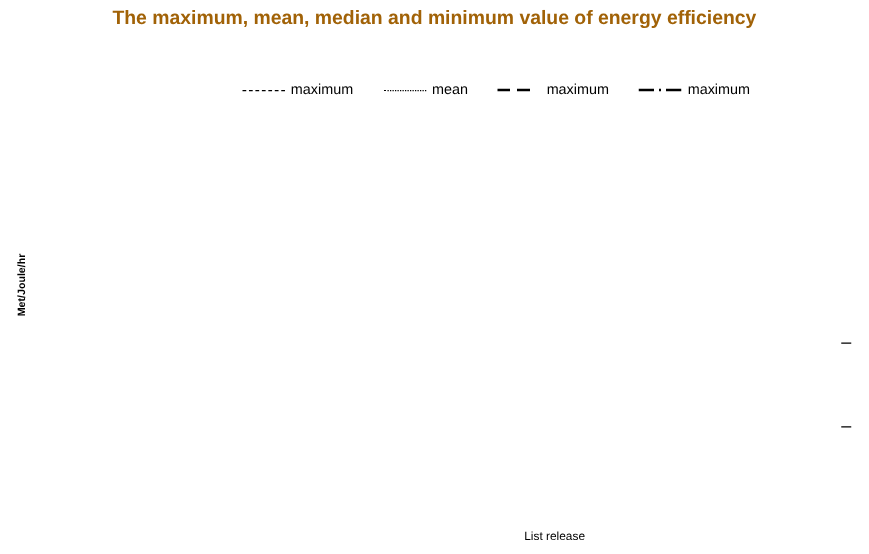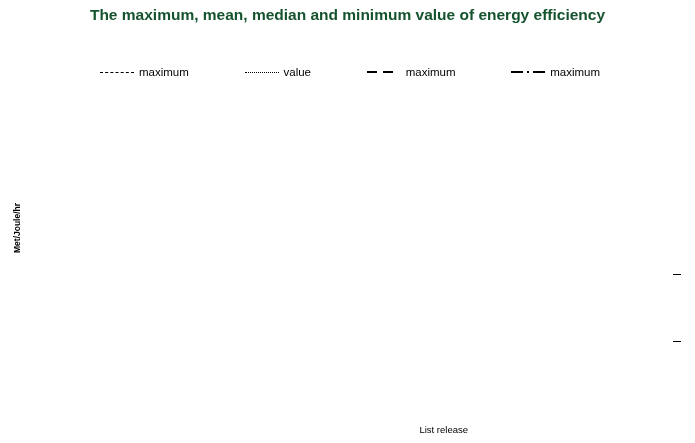--- a/index.html
+++ b/index.html
@@ -23,38 +23,38 @@
   }
   .chart-title {
     position: absolute;
     left: 60px;
     top: 4px;
     width: 575px;
     text-align: center;
     font-size: 15.5px;
     font-weight: bold;
     line-height: 1.42;
-    color: #14532d;
+    color: #a16207;
   }
   .legend {
     position: absolute;
     left: 100px;
     top: 66px;
     width: 500px;
     height: 20px;
     overflow: hidden;
   }
   .legend-row {
     position: absolute;
     left: 0;
     top: 0;
     width: 100%;
     height: 20px;
     display: flex;
-    justify-content: space-between;
+    justify-content: flex-end;
     align-items: flex-start;
     gap: 24px;
   }
   .legend-item {
     display: flex;
     align-items: center;
     gap: 5px;
     font-size: 11.5px;
     line-height: 12px;
     color: #000000;
@@ -134,21 +134,21 @@
   <div class="chart-title">The maximum, mean, median and minimum value of energy efficiency</div>
 
   <div class="legend">
     <div class="legend-row">
       <div class="legend-item">
         <span class="legend-swatch sw-dashed"></span>
         <span>maximum</span>
       </div>
       <div class="legend-item">
         <span class="legend-swatch sw-dotted"></span>
-        <span>value</span>
+        <span>mean</span>
       </div>
       <div class="legend-item">
         <span class="legend-swatch sw-longdash"></span>
         <span>maximum</span>
       </div>
       <div class="legend-item">
         <span class="legend-swatch sw-dashdot"></span>
         <span>maximum</span>
       </div>
     </div>

